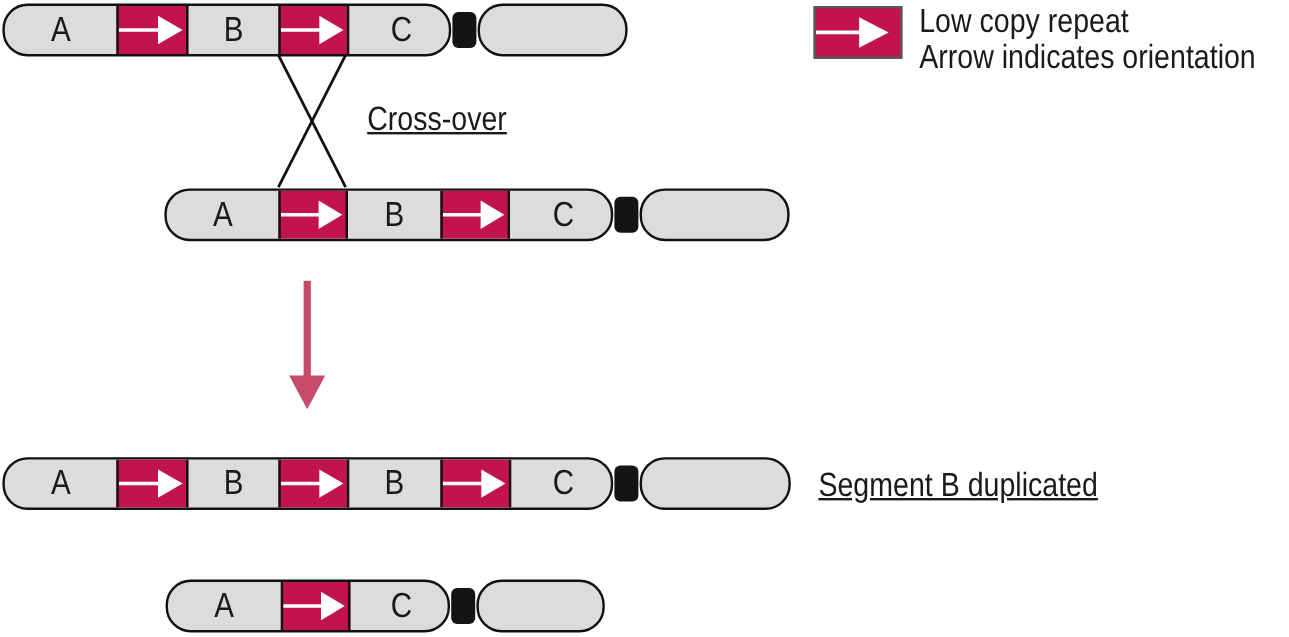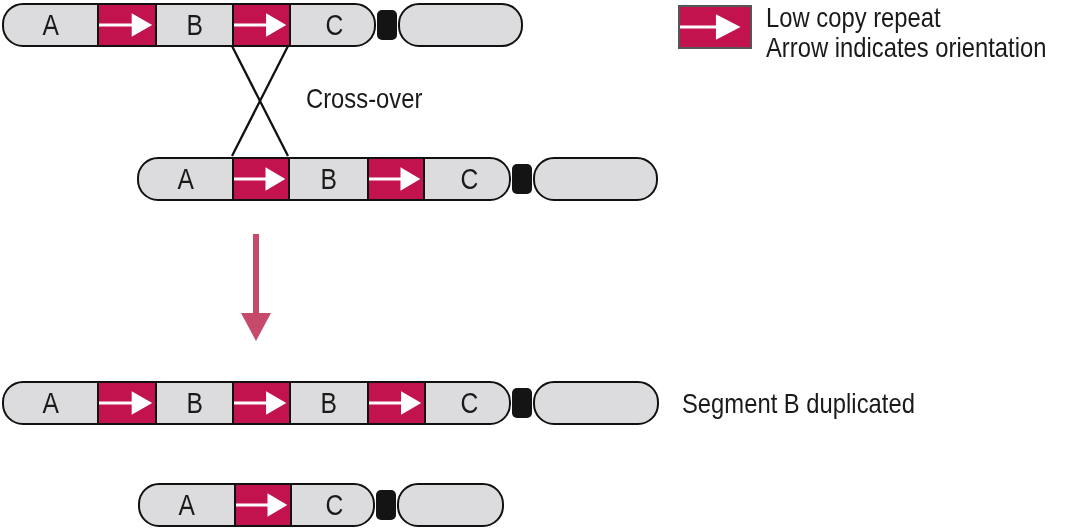--- a/index.html
+++ b/index.html
@@ -70,21 +70,21 @@
         </svg>
       </div>
       <div class="seg region" style="width:87px;">
         <span class="cond">C</span>
       </div>
     </div>
     <div class="centromere"></div>
     <div class="arm right" style="width:125px;"></div>
   </div>
 
-  <div class="freetext" style="left:306px; top:84px;">
+  <div class="freetext" style="left:306px; top:84px;text-decoration:underline;">
     <span class="condL">Cross-over</span>
   </div>
 
   <div class="chromosome" style="left:137px; top:157px;">
     <div class="arm main" style="width:374px;">
       <div class="seg region" style="width:93px;">
         <span class="cond">A</span>
       </div>
       <div class="seg lcr" style="width:58px;">
         <svg viewBox="0 0 60 44" preserveAspectRatio="none">
@@ -158,21 +158,21 @@
         </svg>
       </div>
       <div class="seg region" style="width:85px;">
         <span class="cond">C</span>
       </div>
     </div>
     <div class="centromere"></div>
     <div class="arm right" style="width:107px;"></div>
   </div>
 
-  <div class="freetext" style="left:682px; top:389px;">
+  <div class="freetext" style="left:682px; top:389px;text-decoration:underline;">
     <span class="condL">Segment B duplicated</span>
   </div>
 
   <div class="legend-swatch">
     <svg viewBox="0 0 74 44" preserveAspectRatio="none">
       <line x1="0" y1="22" x2="40" y2="22" stroke="#fff" stroke-width="3.4"></line>
       <polygon points="38,8 38,36 64,22" fill="#fff"></polygon>
     </svg>
   </div>
   <div class="freetext" style="left:766px; top:3px;">

